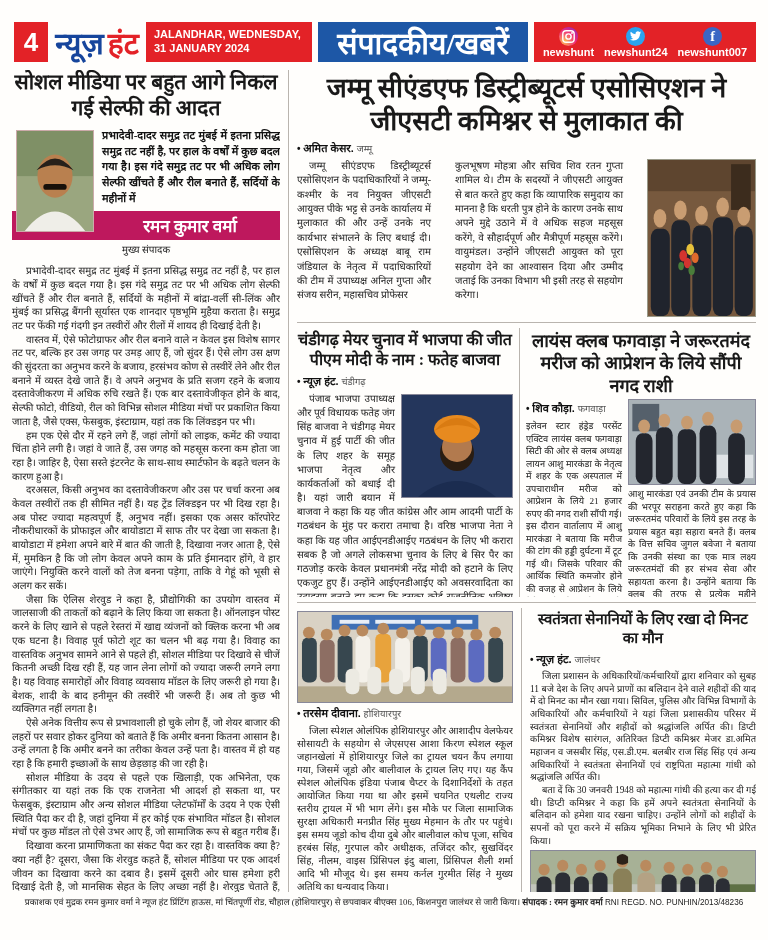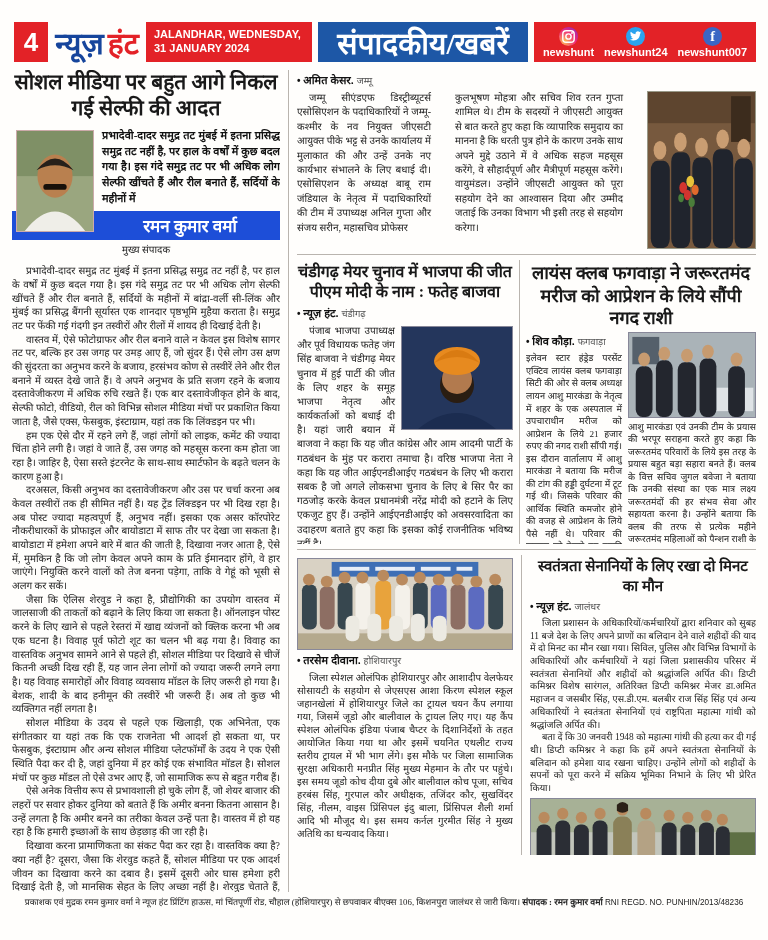--- a/index.html
+++ b/index.html
@@ -38,21 +38,21 @@
   .content{display:flex;gap:8px;margin:8px 12px 0 12px;height:822px;overflow:hidden;}
   .vdiv{width:1px;background:var(--rule);}
   .hrule{height:1px;background:var(--rule);margin:5px 0;}
   
   .editorial{width:268px;overflow:hidden;}
   .editorial h1{margin:0 0 7px;font-size:21px;line-height:1.22;font-weight:800;color:var(--ink);text-align:center;}
   .ed-top{overflow:hidden;margin-bottom:4px;}
   .ed-photo{float:left;width:78px;height:102px;margin:2px 8px 2px 4px;border:1px solid #caa;box-sizing:border-box;}
   .ed-photo svg{width:100%;height:100%;display:block;}
   .ed-intro{margin:0;font-size:11px;font-weight:bold;line-height:1.42;text-align:justify;color:#111;}
-  .author-band{background:#1d4ed8;color:#fff;font-weight:bold;font-size:17px;text-align:center;padding:3px 2px;margin-top:5px;}
+  .author-band{background:#be185d;color:#fff;font-weight:bold;font-size:17px;text-align:center;padding:3px 2px;margin-top:5px;}
   .author-title{text-align:center;font-size:10px;color:#222;margin:2px 0 4px;}
   .ed-para{margin:0;font-size:10px;line-height:1.37;text-align:justify;text-indent:14px;color:#1d1d1d;}
   
   .news{flex:1;display:flex;flex-direction:column;overflow:hidden;}
   .byline{font-family:"Liberation Sans",sans-serif;font-size:10px;margin:2px 0 4px;color:#333;}
   .byline .dot{font-weight:bold;color:#111;}
   .byline .bname{font-weight:bold;color:#111;font-size:11px;}
   .byline .bplace{color:#555;font-size:9.5px;}
   
   .lead h2{margin:2px 0 2px;font-size:27px;line-height:1.22;font-weight:800;color:var(--ink);text-align:center;}
@@ -156,31 +156,32 @@
         </div>
         <p class="ed-intro">प्रभादेवी-दादर समुद्र तट मुंबई में इतना प्रसिद्ध समुद्र तट नहीं है, पर हाल के वर्षों में कुछ बदल गया है। इस गंदे समुद्र तट पर भी अधिक लोग सेल्फी खींचते हैं और रील बनाते हैं, सर्दियों के महीनों में</p>
         <div class="author-band">रमन कुमार वर्मा</div>
         <div class="author-title">मुख्य संपादक</div>
       </div>
       <p class="ed-para">प्रभादेवी-दादर समुद्र तट मुंबई में इतना प्रसिद्ध समुद्र तट नहीं है, पर हाल के वर्षों में कुछ बदल गया है। इस गंदे समुद्र तट पर भी अधिक लोग सेल्फी खींचते हैं और रील बनाते हैं, सर्दियों के महीनों में बांद्रा-वर्ली सी-लिंक और मुंबई का प्रसिद्ध बैंगनी सूर्यास्त एक शानदार पृष्ठभूमि मुहैया कराता है। समुद्र तट पर फेंकी गई गंदगी इन तस्वीरों और रीलों में शायद ही दिखाई देती है।</p>
       <p class="ed-para">वास्तव में, ऐसे फोटोग्राफर और रील बनाने वाले न केवल इस विशेष सागर तट पर, बल्कि हर उस जगह पर उमड़ आए हैं, जो सुंदर हैं। ऐसे लोग उस क्षण की सुंदरता का अनुभव करने के बजाय, हरसंभव कोण से तस्वीरें लेने और रील बनाने में व्यस्त देखे जाते हैं। वे अपने अनुभव के प्रति सजग रहने के बजाय दस्तावेजीकरण में अधिक रुचि रखते हैं। एक बार दस्तावेजीकृत होने के बाद, सेल्फी फोटो, वीडियो, रील को विभिन्न सोशल मीडिया मंचों पर प्रकाशित किया जाता है, जैसे एक्स, फेसबुक, इंस्टाग्राम, यहां तक कि लिंक्डइन पर भी।</p>
       <p class="ed-para">हम एक ऐसे दौर में रहने लगे हैं, जहां लोगों को लाइक, कमेंट की ज्यादा चिंता होने लगी है। जहां वे जाते हैं, उस जगह को महसूस करना कम होता जा रहा है। जाहिर है, ऐसा सस्ते इंटरनेट के साथ-साथ स्मार्टफोन के बढ़ते चलन के कारण हुआ है।</p>
       <p class="ed-para">दरअसल, किसी अनुभव का दस्तावेजीकरण और उस पर चर्चा करना अब केवल तस्वीरों तक ही सीमित नहीं है। यह ट्रेंड लिंक्डइन पर भी दिख रहा है। अब पोस्ट ज्यादा महत्वपूर्ण हैं, अनुभव नहीं। इसका एक असर कॉरपोरेट नौकरीधारकों के प्रोफाइल और बायोडाटा में साफ तौर पर देखा जा सकता है। बायोडाटा में हमेशा अपने बारे में बात की जाती है, दिखावा नजर आता है, ऐसे में, मुमकिन है कि जो लोग केवल अपने काम के प्रति ईमानदार होंगे, वे हार जाएंगे। नियुक्ति करने वालों को तेज बनना पड़ेगा, ताकि वे गेहूं को भूसी से अलग कर सकें।</p>
       <p class="ed-para">जैसा कि ऐलिस शेरवुड ने कहा है, प्रौद्योगिकी का उपयोग वास्तव में जालसाजी की ताकतों को बढ़ाने के लिए किया जा सकता है। ऑनलाइन पोस्ट करने के लिए खाने से पहले रेस्तरां में खाद्य व्यंजनों को क्लिक करना भी अब एक घटना है। विवाह पूर्व फोटो शूट का चलन भी बढ़ गया है। विवाह का वास्तविक अनुभव सामने आने से पहले ही, सोशल मीडिया पर दिखावे से चीजें कितनी अच्छी दिख रही हैं, यह जान लेना लोगों को ज्यादा जरूरी लगने लगा है। यह विवाह समारोहों और विवाह व्यवसाय मॉडल के लिए जरूरी हो गया है। बेशक, शादी के बाद हनीमून की तस्वीरें भी जरूरी हैं। अब तो कुछ भी व्यक्तिगत नहीं लगता है।</p>
+      <p class="ed-para">ऐसे अनेक वित्तीय रूप से प्रभावशाली हो चुके लोग हैं, जो शेयर बाजार की लहरों पर सवार होकर दुनिया को बताते हैं कि अमीर बनना कितना आसान है। उन्हें लगता है कि अमीर बनने का तरीका केवल उन्हें पता है। वास्तव में हो यह रहा है कि हमारी इच्छाओं के साथ छेड़छाड़ की जा रही है।</p>
       <p class="ed-para">सोशल मीडिया के उदय से पहले एक खिलाड़ी, एक अभिनेता, एक संगीतकार या यहां तक कि एक राजनेता भी आदर्श हो सकता था, पर फेसबुक, इंस्टाग्राम और अन्य सोशल मीडिया प्लेटफॉर्मों के उदय ने एक ऐसी स्थिति पैदा कर दी है, जहां दुनिया में हर कोई एक संभावित मॉडल है। सोशल मंचों पर कुछ मॉडल तो ऐसे उभर आए हैं, जो सामाजिक रूप से बहुत गरीब हैं।</p>
-      <p class="ed-para">ऐसे अनेक वित्तीय रूप से प्रभावशाली हो चुके लोग हैं, जो शेयर बाजार की लहरों पर सवार होकर दुनिया को बताते हैं कि अमीर बनना कितना आसान है। उन्हें लगता है कि अमीर बनने का तरीका केवल उन्हें पता है। वास्तव में हो यह रहा है कि हमारी इच्छाओं के साथ छेड़छाड़ की जा रही है।</p>
       <p class="ed-para">दिखावा करना प्रामाणिकता का संकट पैदा कर रहा है। वास्तविक क्या है? क्या नहीं है? दूसरा, जैसा कि शेरवुड कहते हैं, सोशल मीडिया पर एक आदर्श जीवन का दिखावा करने का दबाव है। इसमें दूसरी ओर घास हमेशा हरी दिखाई देती है, जो मानसिक सेहत के लिए अच्छा नहीं है। शेरवुड चेताते हैं, अपनी आंखों पर कतई विश्वास न करें, बल्कि यह याद रखें कि आप वही देख रहे हैं, जो आप देखना चाहते हैं, न कि वह, जो वास्तव में है।</p>
 
     </aside>
 
     <div class="vdiv"></div>
 
     <main class="news">
 
       <section class="lead">
+        <h2>जम्मू सीएंडएफ डिस्ट्रीब्यूटर्स एसोसिएशन ने जीएसटी कमिश्नर से मुलाकात की</h2>
         <div class="byline">
           <span class="dot">•</span>
           <span class="bname">अमित केसर.</span>
           <span class="bplace">जम्मू</span>
         </div>
         <div class="lead-body">
           <p class="lead-col c1" style="margin:0">जम्मू सीएंडएफ डिस्ट्रीब्यूटर्स एसोसिएशन के पदाधिकारियों ने जम्मू-कश्मीर के नव नियुक्त जीएसटी आयुक्त पीके भट्ट से उनके कार्यालय में मुलाकात की और उन्हें उनके नए कार्यभार संभालने के लिए बधाई दी। एसोसिएशन के अध्यक्ष बाबू राम जंडियाल के नेतृत्व में पदाधिकारियों की टीम में उपाध्यक्ष अनिल गुप्ता और संजय सरीन, महासचिव प्रोफेसर</p>
           <p class="lead-col c2" style="margin:0">कुलभूषण मोहत्रा और सचिव शिव रतन गुप्ता शामिल थे। टीम के सदस्यों ने जीएसटी आयुक्त से बात करते हुए कहा कि व्यापारिक समुदाय का मानना है कि धरती पुत्र होने के कारण उनके साथ अपने मुद्दे उठाने में वे अधिक सहज महसूस करेंगे, वे सौहार्दपूर्ण और मैत्रीपूर्ण महसूस करेंगे। वायुमंडल। उन्होंने जीएसटी आयुक्त को पूरा सहयोग देने का आश्वासन दिया और उम्मीद जताई कि उनका विभाग भी इसी तरह से सहयोग करेगा।</p>
           <div class="lead-photo">
             <svg viewBox="0 0 152 150" preserveAspectRatio="none">

